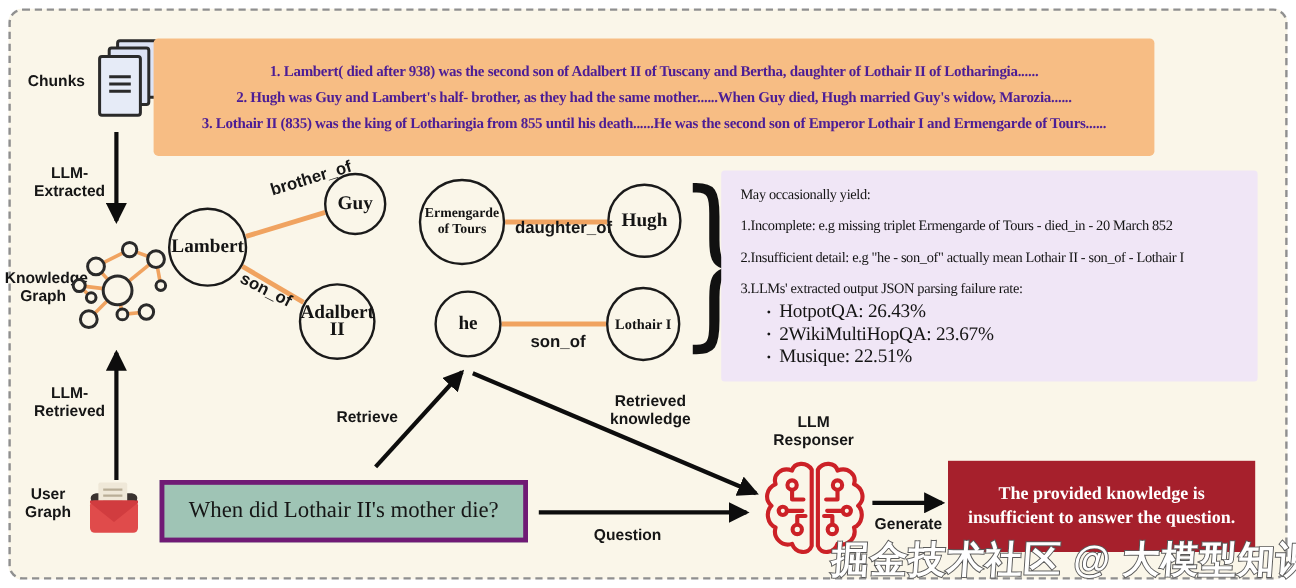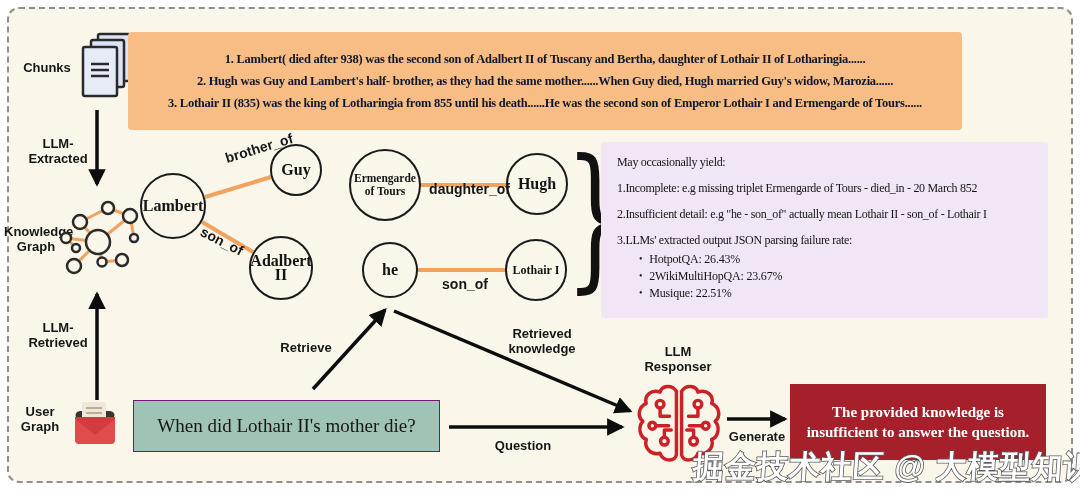--- a/index.html
+++ b/index.html
@@ -9,45 +9,45 @@
            background:#faf6e9; border:2px dashed #8f8f8f; border-radius:12px; }
 
   .abs { position:absolute; }
   .lbl { font-weight:bold; color:#161616; font-size:13px; line-height:15px; text-align:center; }
 
   
   .chunk-box { left:128px; top:32px; width:834px; height:98px; background:#f7bd84;
                border-radius:4px; z-index:2; display:flex; flex-direction:column;
                justify-content:center; }
   .chunk-box div { font-family:"Liberation Serif", serif; font-weight:bold; font-size:12.5px;
-                   letter-spacing:-0.25px; line-height:22px; color:#0f172a; text-align:center;
+                   letter-spacing:-0.25px; line-height:22px; color:#4c1d95; text-align:center;
                    white-space:nowrap; }
 
   
   .issues-box { left:601px; top:142px; width:447px; height:176px; background:#f0e6f6;
                 border-radius:3px; z-index:2; padding:13px 14px 0 16px;
                 font-family:"Liberation Serif", serif; font-weight:normal; color:#141414; }
   .issues-box .row { font-size:12px; letter-spacing:-0.3px; white-space:nowrap; margin-bottom:11px; }
   .issues-box .rates { margin-left:22px; margin-top:-3px; }
-  .issues-box .rate { font-size:12px; letter-spacing:-0.2px; line-height:17px; white-space:nowrap; }
+  .issues-box .rate { font-size:16px; letter-spacing:-0.2px; line-height:17px; white-space:nowrap; }
   .issues-box .rate::before { content:"•"; font-size:10px; margin-right:7px; position:relative; top:-1px; }
 
   
   .node { position:absolute; border:2.5px solid #1a1a1a; border-radius:50%; background:#faf6e9;
           display:flex; align-items:center; justify-content:center; text-align:center; z-index:3;
           font-family:"Liberation Serif", serif; font-weight:bold; color:#141414;
           font-size:16px; line-height:14px; }
   .edge-label { position:absolute; font-weight:bold; font-size:14px; color:#161616; z-index:3; }
 
   .brace { left:560px; top:140px; font-family:"DejaVu Serif", serif; font-size:112px;
            color:#111; transform:scale(0.85,1.38); transform-origin:50% 0; line-height:112px; z-index:2; }
 
   
   .query-box { left:133px; top:400px; width:307px; height:52px; background:#9fc4b5;
-               border:1px solid #701a75; display:flex; align-items:center; justify-content:center;
+               border:4px solid #701a75; display:flex; align-items:center; justify-content:center;
                font-family:"Liberation Serif", serif; font-size:19px; color:#161616; z-index:2; }
   .response-box { left:790px; top:384px; width:256px; height:76px; background:#a6202c;
                   display:flex; align-items:center; justify-content:center; text-align:center;
                   font-family:"Liberation Serif", serif; font-weight:bold; font-size:15px;
                   line-height:20px; color:#ffffff; padding:0 6px; z-index:2; }
 
   .watermark { left:693px; top:446px; font-size:31px; font-weight:bold; color:#ffffff;
                -webkit-text-stroke:1.6px #5a5a5a; paint-order:stroke fill;
                transform:skewX(-4deg); letter-spacing:1px; z-index:6; white-space:nowrap;
                font-family:"Liberation Sans", sans-serif; }

